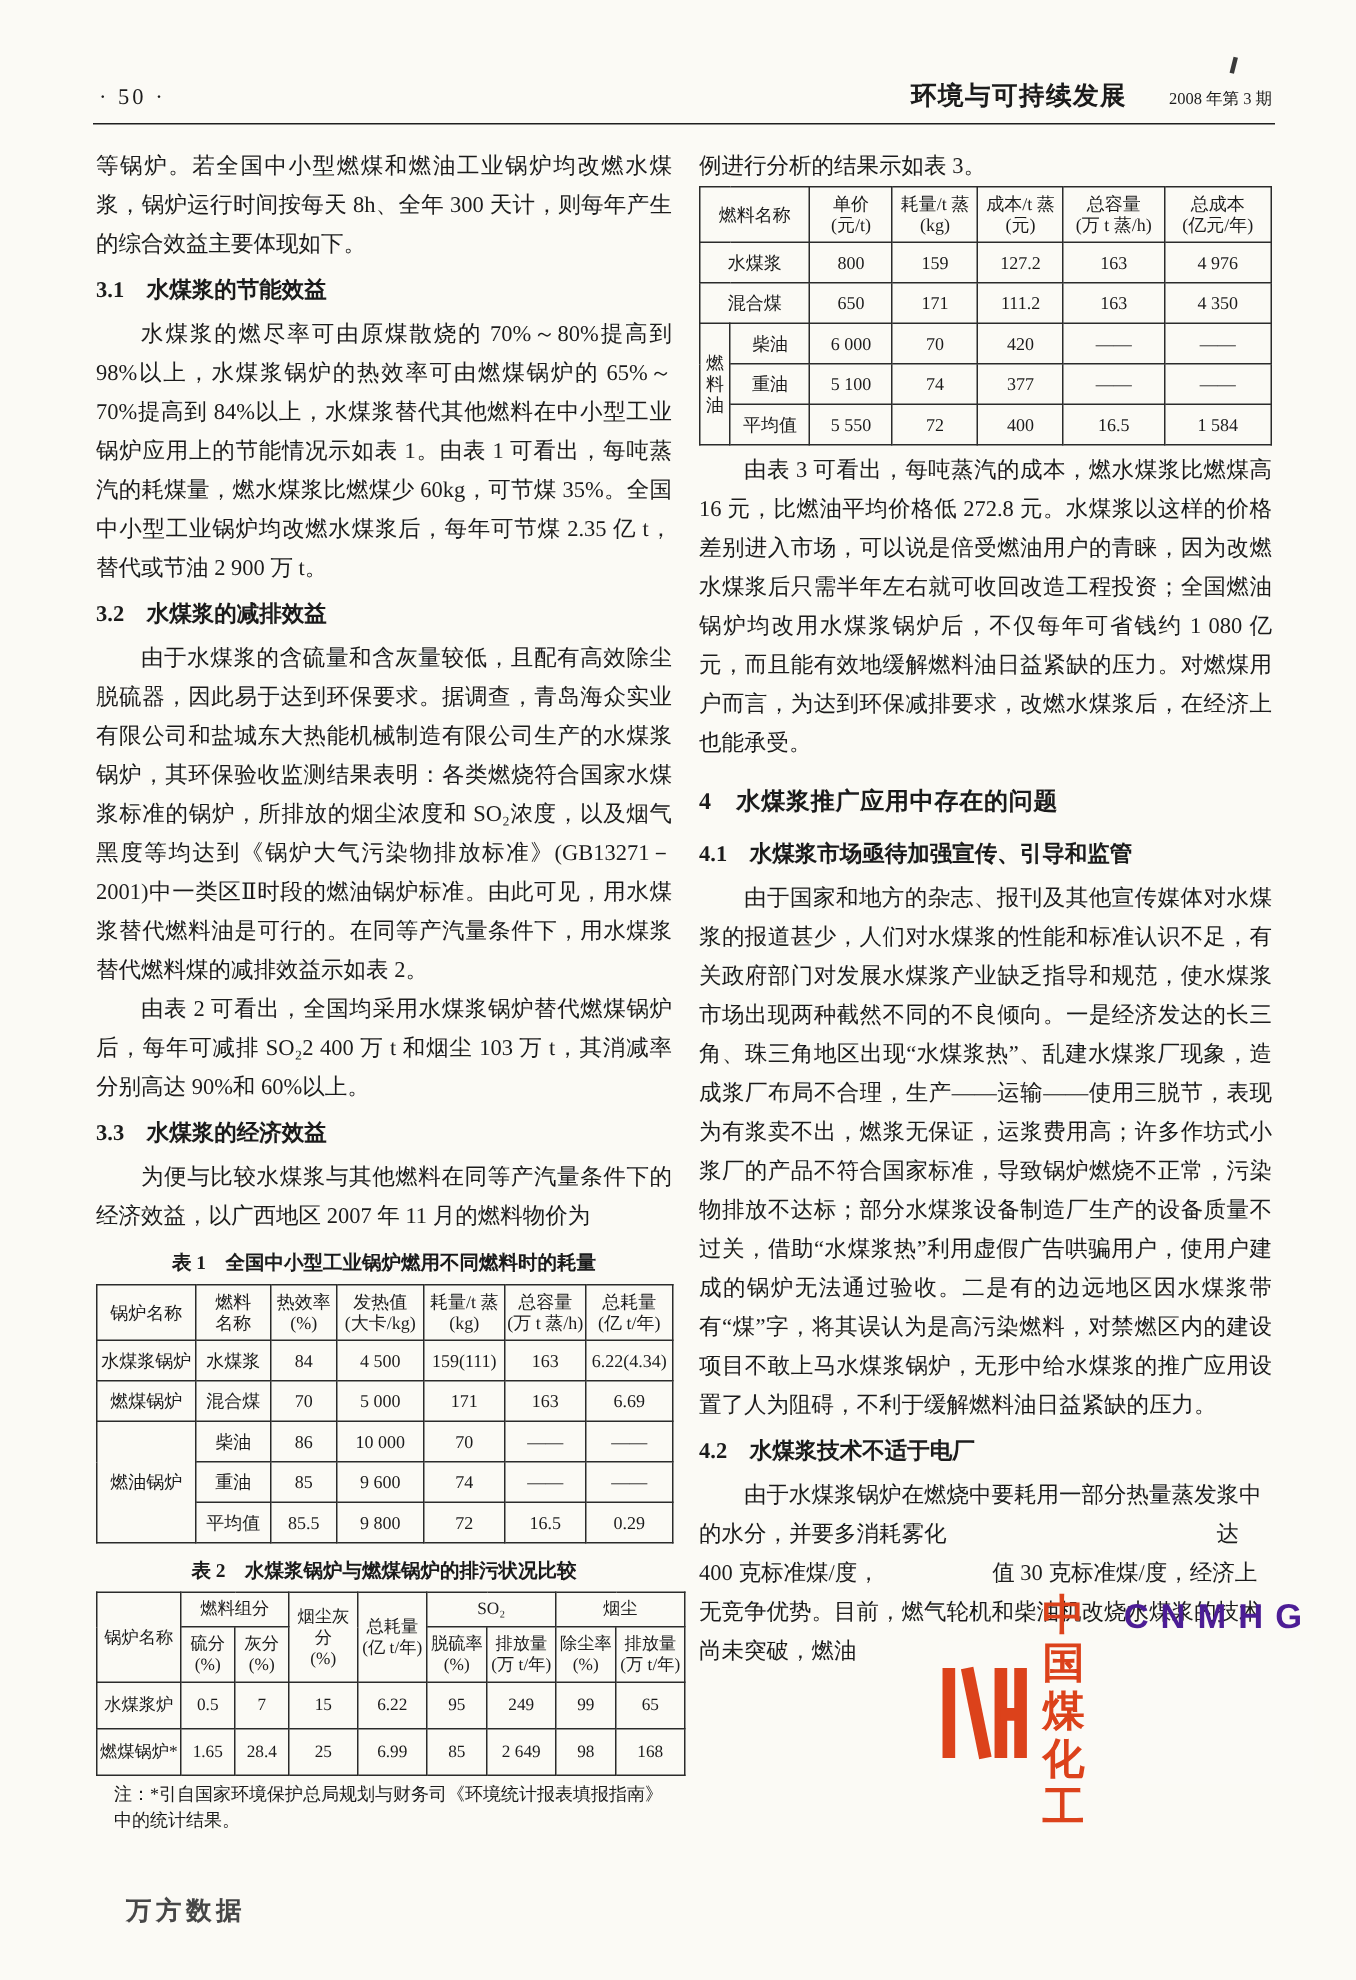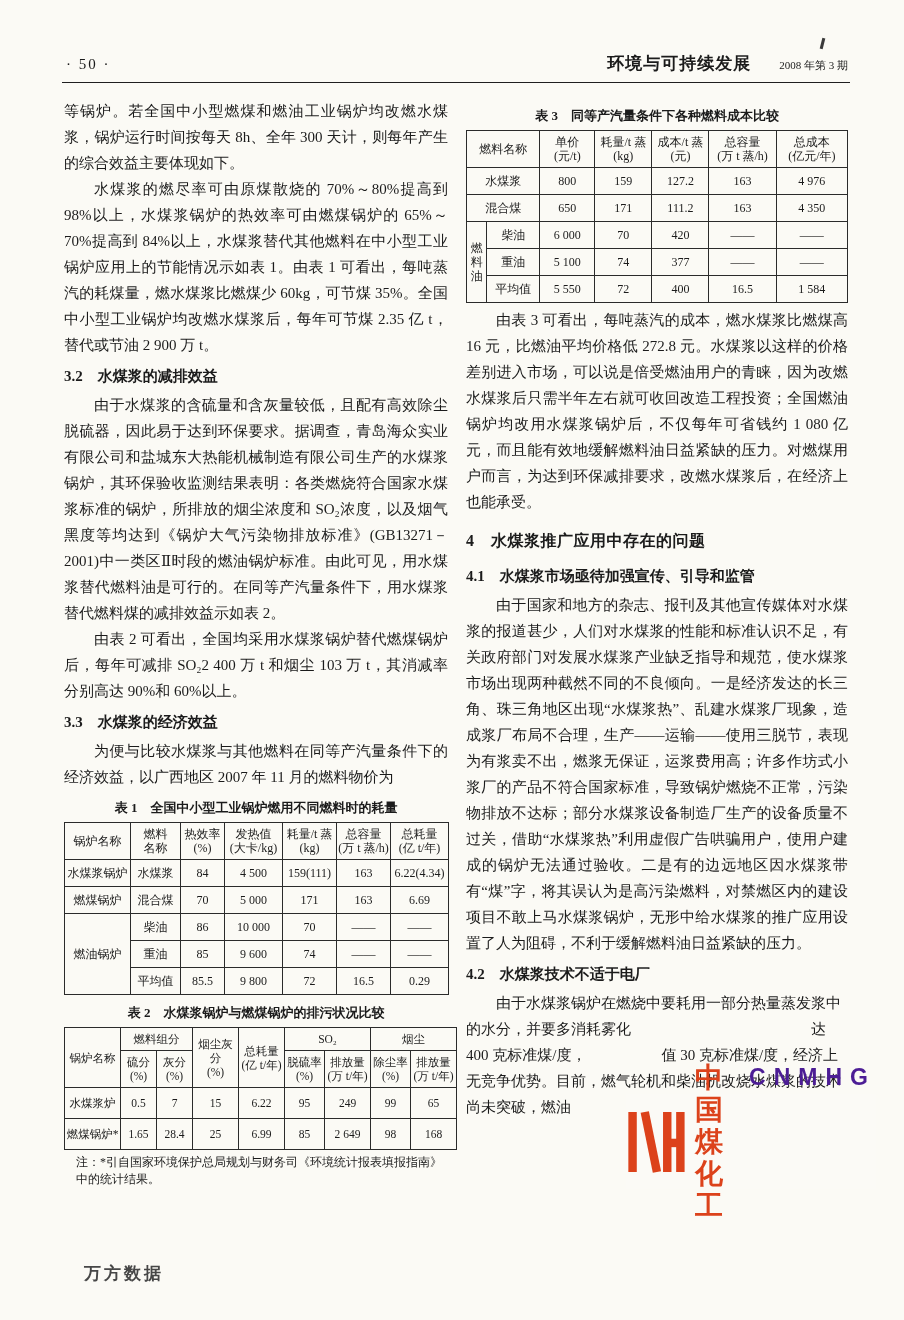--- a/index.html
+++ b/index.html
@@ -71,20 +71,21 @@
     <span class="pg-right">
       <span class="journal">环境与可持续发展</span>
       <span class="issue">2008 年第 3 期</span>
     </span>
   </header>
   <div class="rule"></div>
 
   <section class="col col-left">
     <p class="para noindent">等锅炉。若全国中小型燃煤和燃油工业锅炉均改燃水煤浆，锅炉运行时间按每天 8h、全年 300 天计，则每年产生的综合效益主要体现如下。</p>
 
+    <h3 class="h">3.1　水煤浆的节能效益</h3>
     <p class="para">水煤浆的燃尽率可由原煤散烧的 70%～80%提高到 98%以上，水煤浆锅炉的热效率可由燃煤锅炉的 65%～70%提高到 84%以上，水煤浆替代其他燃料在中小型工业锅炉应用上的节能情况示如表 1。由表 1 可看出，每吨蒸汽的耗煤量，燃水煤浆比燃煤少 60kg，可节煤 35%。全国中小型工业锅炉均改燃水煤浆后，每年可节煤 2.35 亿 t，替代或节油 2 900 万 t。</p>
 
     <h3 class="h">3.2　水煤浆的减排效益</h3>
     <p class="para">由于水煤浆的含硫量和含灰量较低，且配有高效除尘脱硫器，因此易于达到环保要求。据调查，青岛海众实业有限公司和盐城东大热能机械制造有限公司生产的水煤浆锅炉，其环保验收监测结果表明：各类燃烧符合国家水煤浆标准的锅炉，所排放的烟尘浓度和 SO₂浓度，以及烟气黑度等均达到《锅炉大气污染物排放标准》(GB13271－2001)中一类区Ⅱ时段的燃油锅炉标准。由此可见，用水煤浆替代燃料油是可行的。在同等产汽量条件下，用水煤浆替代燃料煤的减排效益示如表 2。</p>
     <p class="para">由表 2 可看出，全国均采用水煤浆锅炉替代燃煤锅炉后，每年可减排 SO₂2 400 万 t 和烟尘 103 万 t，其消减率分别高达 90%和 60%以上。</p>
 
     <h3 class="h">3.3　水煤浆的经济效益</h3>
     <p class="para">为便与比较水煤浆与其他燃料在同等产汽量条件下的经济效益，以广西地区 2007 年 11 月的燃料物价为</p>
 
     <div class="tcaption">表 1　全国中小型工业锅炉燃用不同燃料时的耗量</div>
@@ -223,22 +224,22 @@
           <td>2 649</td>
           <td>98</td>
           <td>168</td>
         </tr>
       </tbody>
     </table>
     <div class="tnote">注：*引自国家环境保护总局规划与财务司《环境统计报表填报指南》中的统计结果。</div>
   </section>
 
   <section class="col col-right">
-
-    <div class="tcaption">表 3　同等产汽量条件下各种燃料成本比较</div>
+    <p class="para noindent">例进行分析的结果示如表 3。</p>
+
     <table class="dtable t3">
       <colgroup>
         <col style="width:20px">
           <col style="width:52px">
           <col style="width:54px">
           <col style="width:56px">
         <col style="width:56px">
           <col style="width:66px">
           <col style="width:70px">
       </colgroup>

